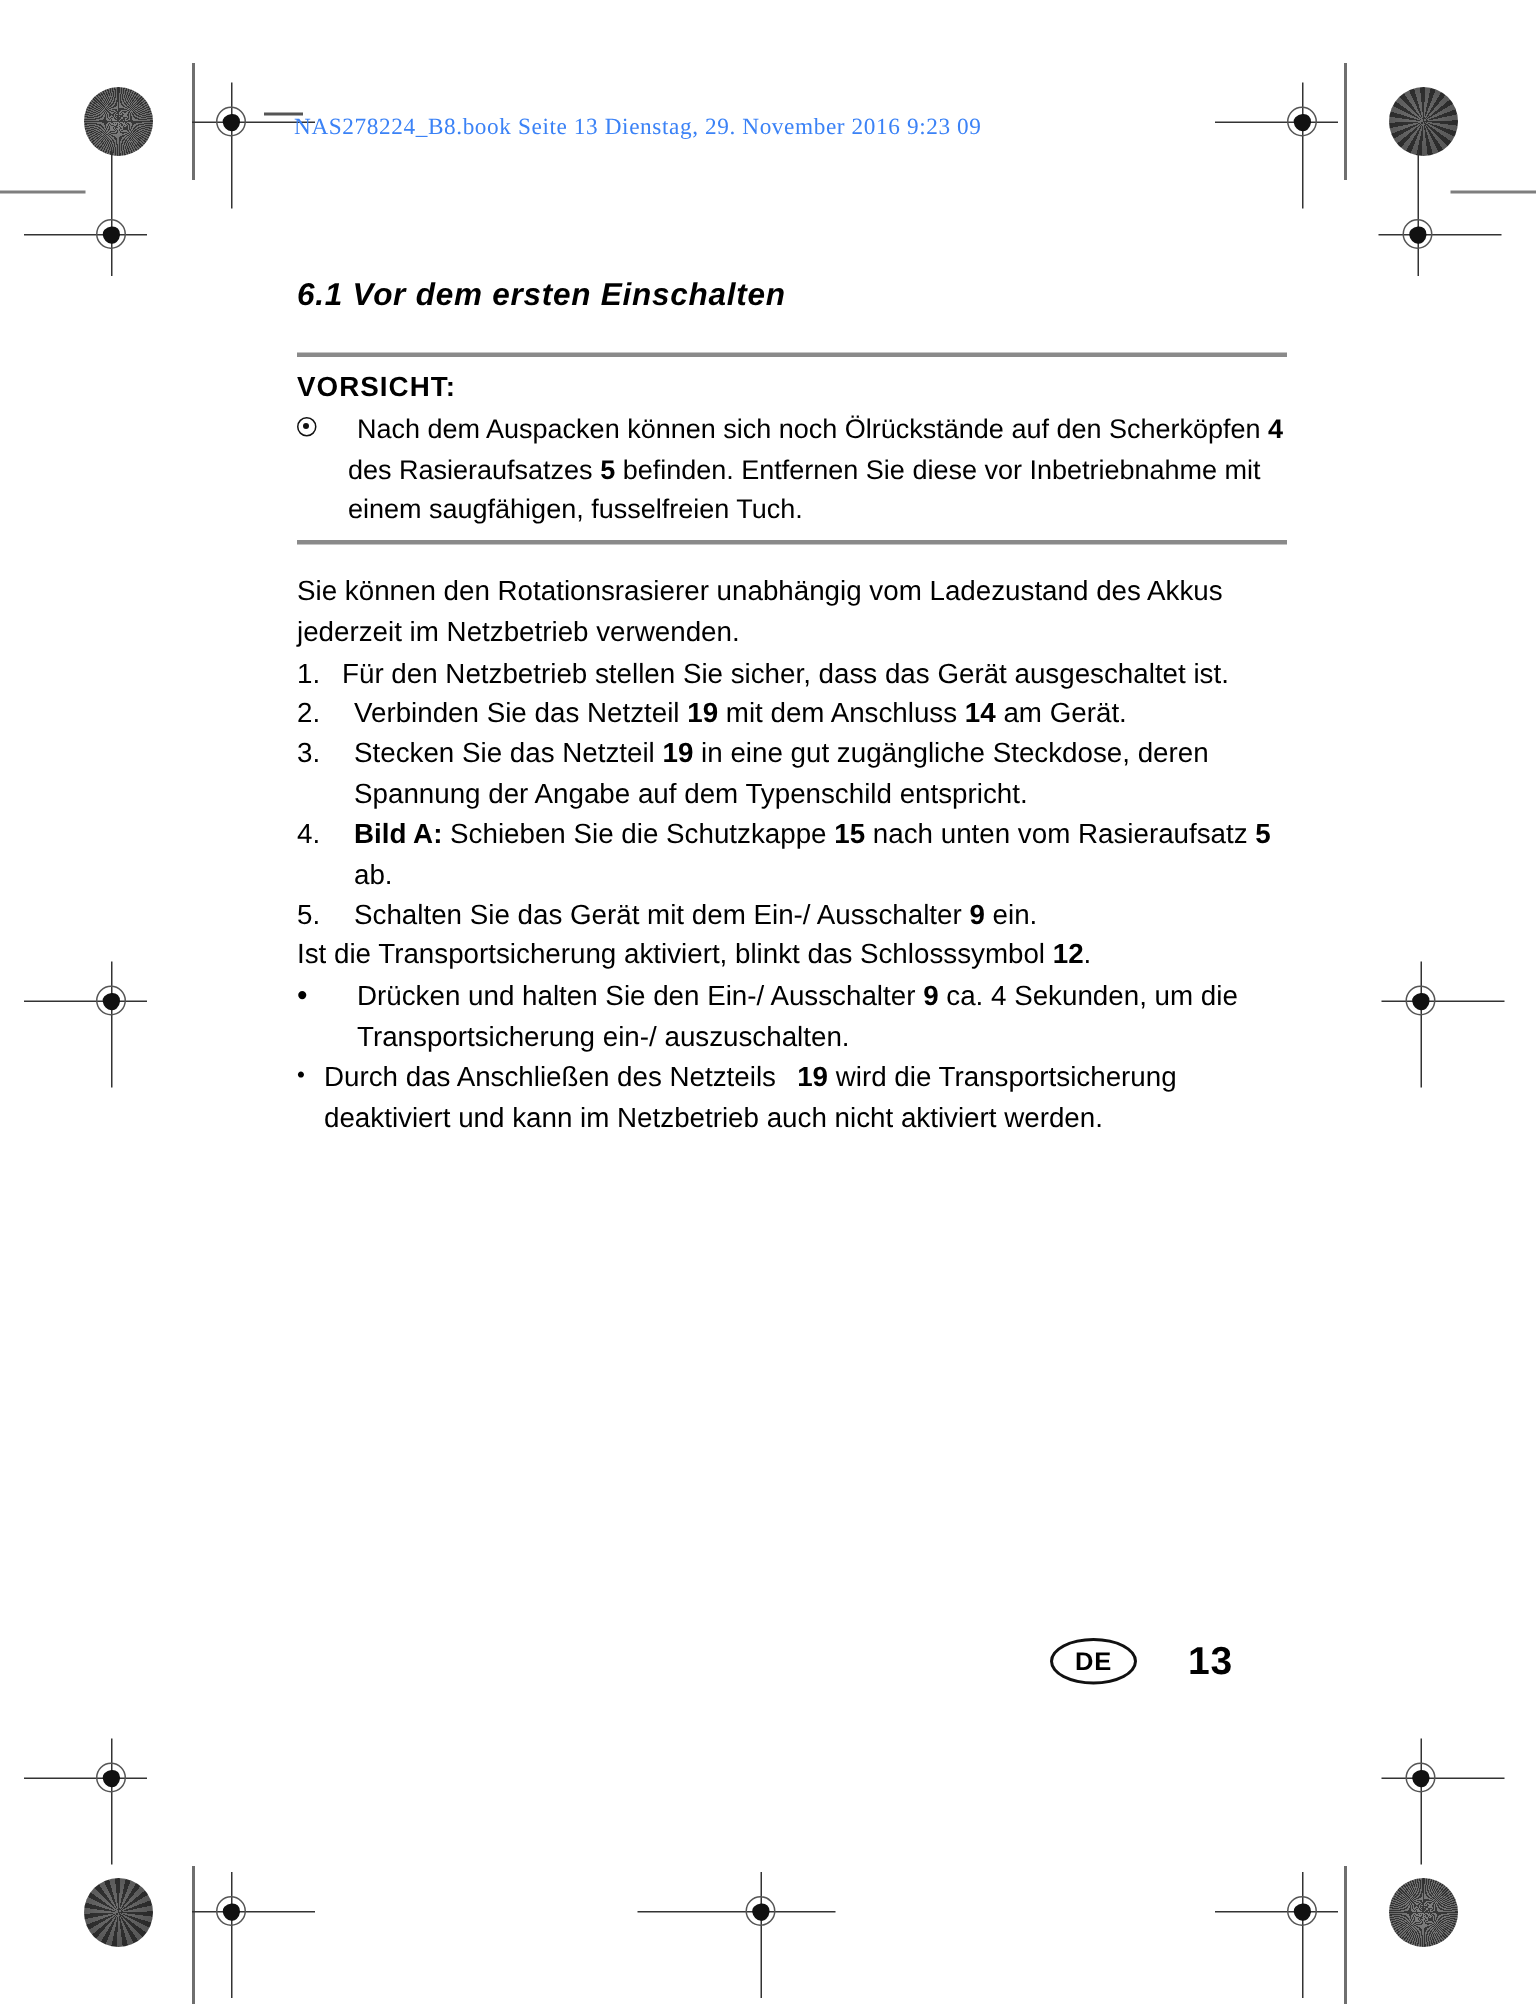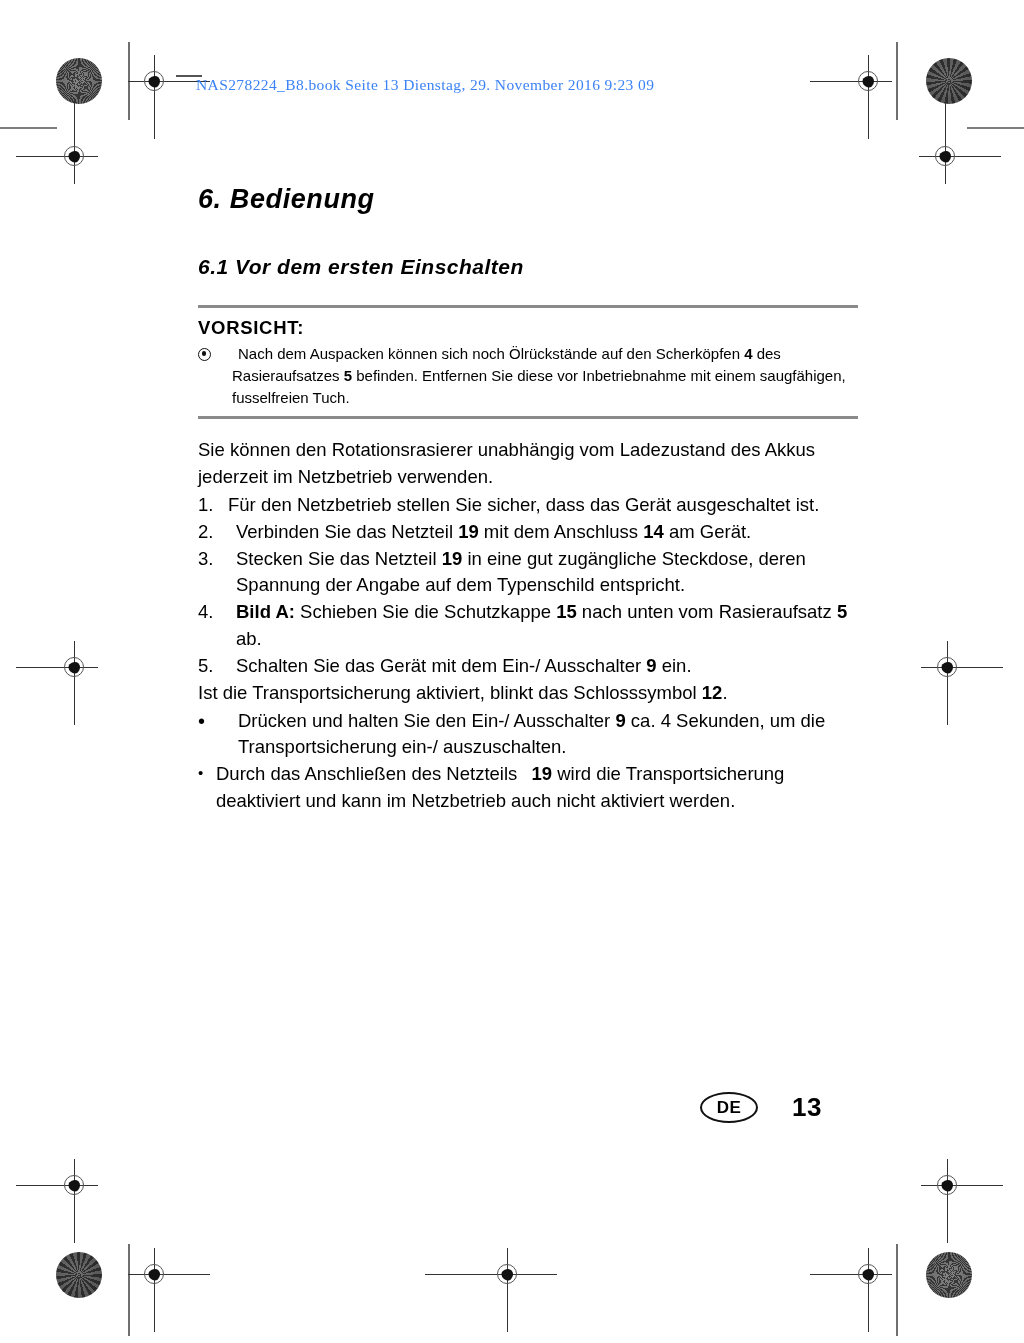--- a/index.html
+++ b/index.html
@@ -189,21 +189,21 @@
     position: absolute;
     left: 2.6px;
     top: 2.6px;
     width: 4.6px;
     height: 4.6px;
     background: #111;
     border-radius: 50%;
   }
   .caution .ctext {
     flex: 1 1 auto;
-    font-size: 15px;
+    font-size: 18px;
     line-height: 1.48;
     text-indent: 6px;
   }
 
   
   p.body {
     font-size: 18.5px;
     line-height: 1.45;
     margin: 0 0 1px 0;
   }
@@ -360,21 +360,20 @@
       <div class="dot"></div>
   </div>
   <div class="rule-v" style="left:896px; top:1244px; height:92px;"></div>
   <div class="rosette" style="left:926px; top:1252px;"></div>
 
   <div id="runhead-tick"></div>
   <div id="runhead">NAS278224_B8.book  Seite 13  Dienstag, 29. November 2016  9:23 09</div>
 
   <div id="content">
 
-    <h1 class="sec">6. Bedienung</h1>
 
     <h2 class="subsec">6.1 Vor dem ersten Einschalten</h2>
 
     <div class="caution">
       <div class="hr"></div>
       <div class="inner">
         <div class="title">VORSICHT:</div>
         <div class="row">
           <div class="bullet-icon">
             <span class="icon-circledot"></span>

